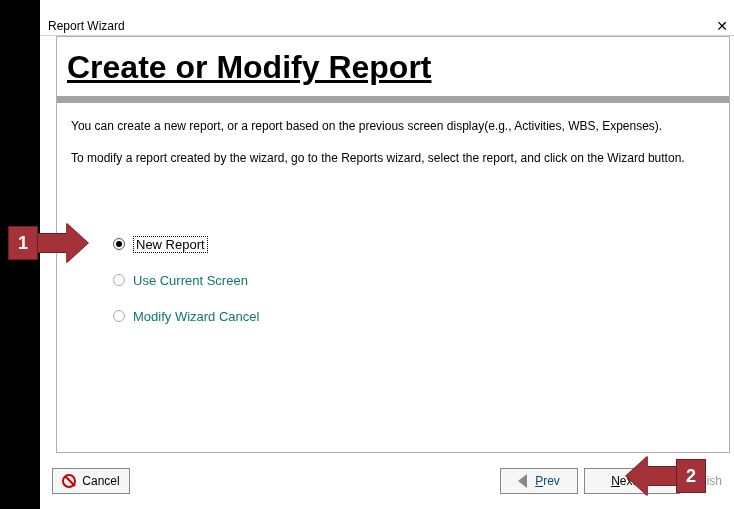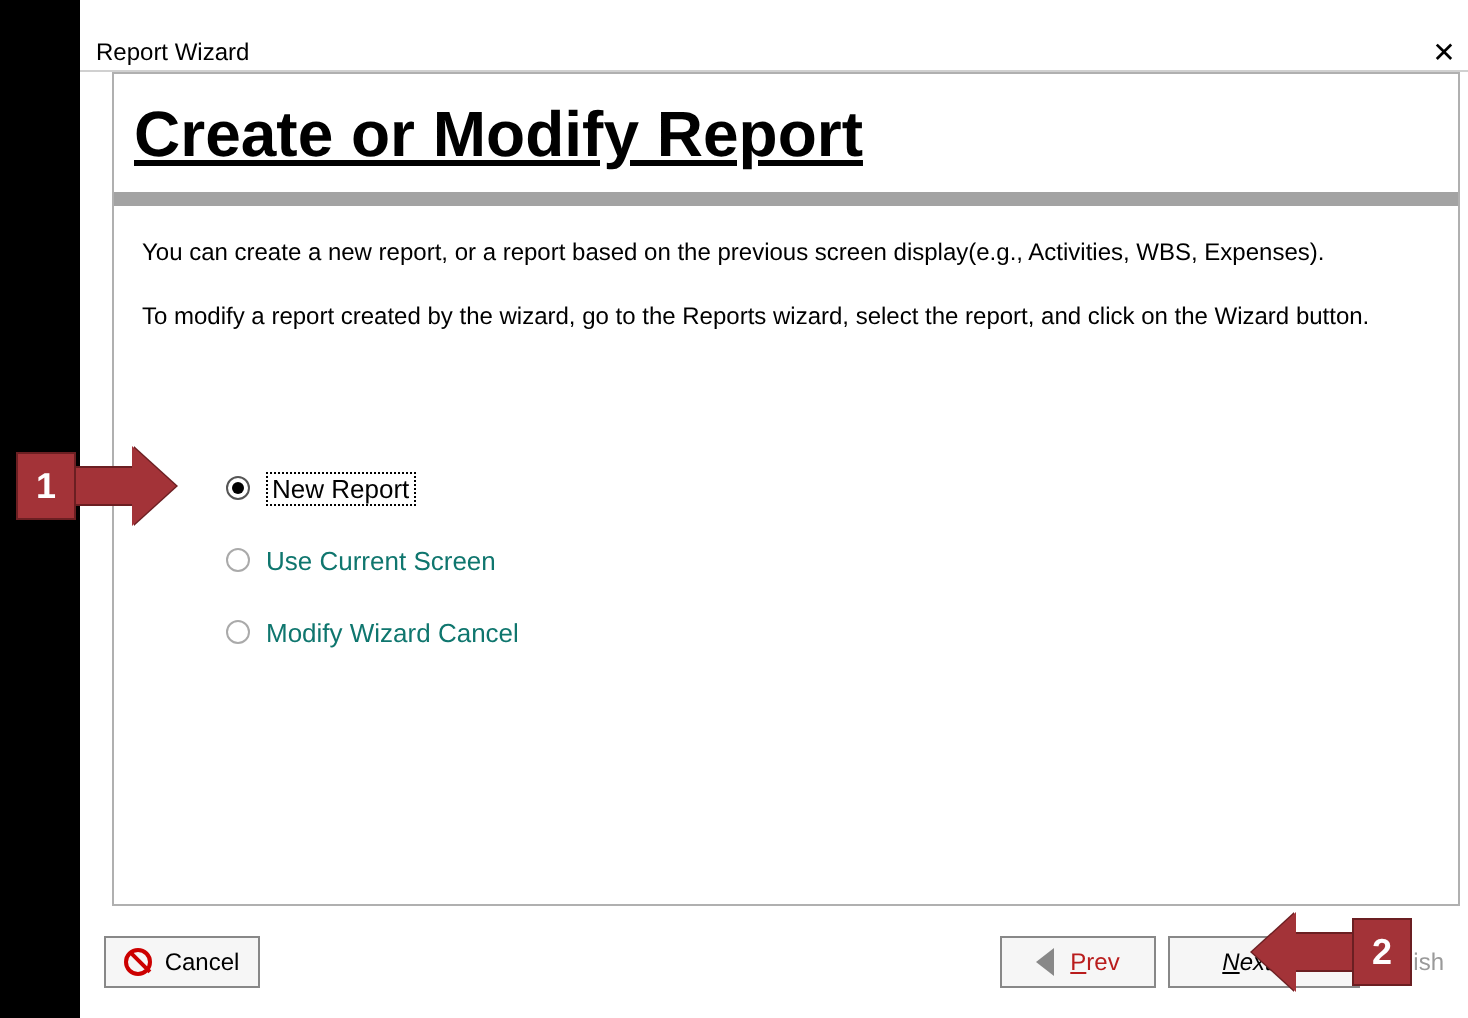--- a/index.html
+++ b/index.html
@@ -75,21 +75,21 @@
   .btn {
     height:26px; min-width:78px;
     border:1px solid #888;
     background:#f6f6f6;
     display:inline-flex; align-items:center; justify-content:center;
     font-size:12px; font-family:Tahoma, Arial, sans-serif;
     padding:0 8px; margin-right:6px;
     cursor:pointer;
     position:relative;
   }
-  .btn.disabled { color:#b91c1c; cursor:default; }
+  .btn.disabled { color:#0c4a6e; cursor:default; }
   .btn .ul { text-decoration:underline; }
   .spacer { flex:1; }
   .ico-cancel {
     width:14px; height:14px; border:2px solid #c00; border-radius:50%;
     position:relative; margin-right:6px;
   }
   .ico-cancel::after {
     content:""; position:absolute; left:-1px; top:4px; width:14px; height:2px;
     background:#c00; transform:rotate(45deg);
   }
@@ -162,21 +162,21 @@
 <div class="buttonbar">
   <div class="btn">
     <span class="ico-cancel"></span>
     <span>Cancel</span>
   </div>
   <div class="spacer"></div>
   <div class="btn disabled">
     <span class="tri left"></span>
     <span><span class="ul">P</span><span>rev</span></span>
   </div>
-  <div class="btn" style="min-width:96px;font-style:italic;">
+  <div class="btn" style="min-width:96px;">
     <span><span class="ul">N</span><span>ext</span></span>
     <span class="tri right"></span>
   </div>
   <span class="finish-txt">Finish</span>
 </div>
 
 <div class="callout" style="left:8px; top:223px;">
   <div class="box">1</div>
   <div class="tail"></div>
   <div class="head-r"></div>

